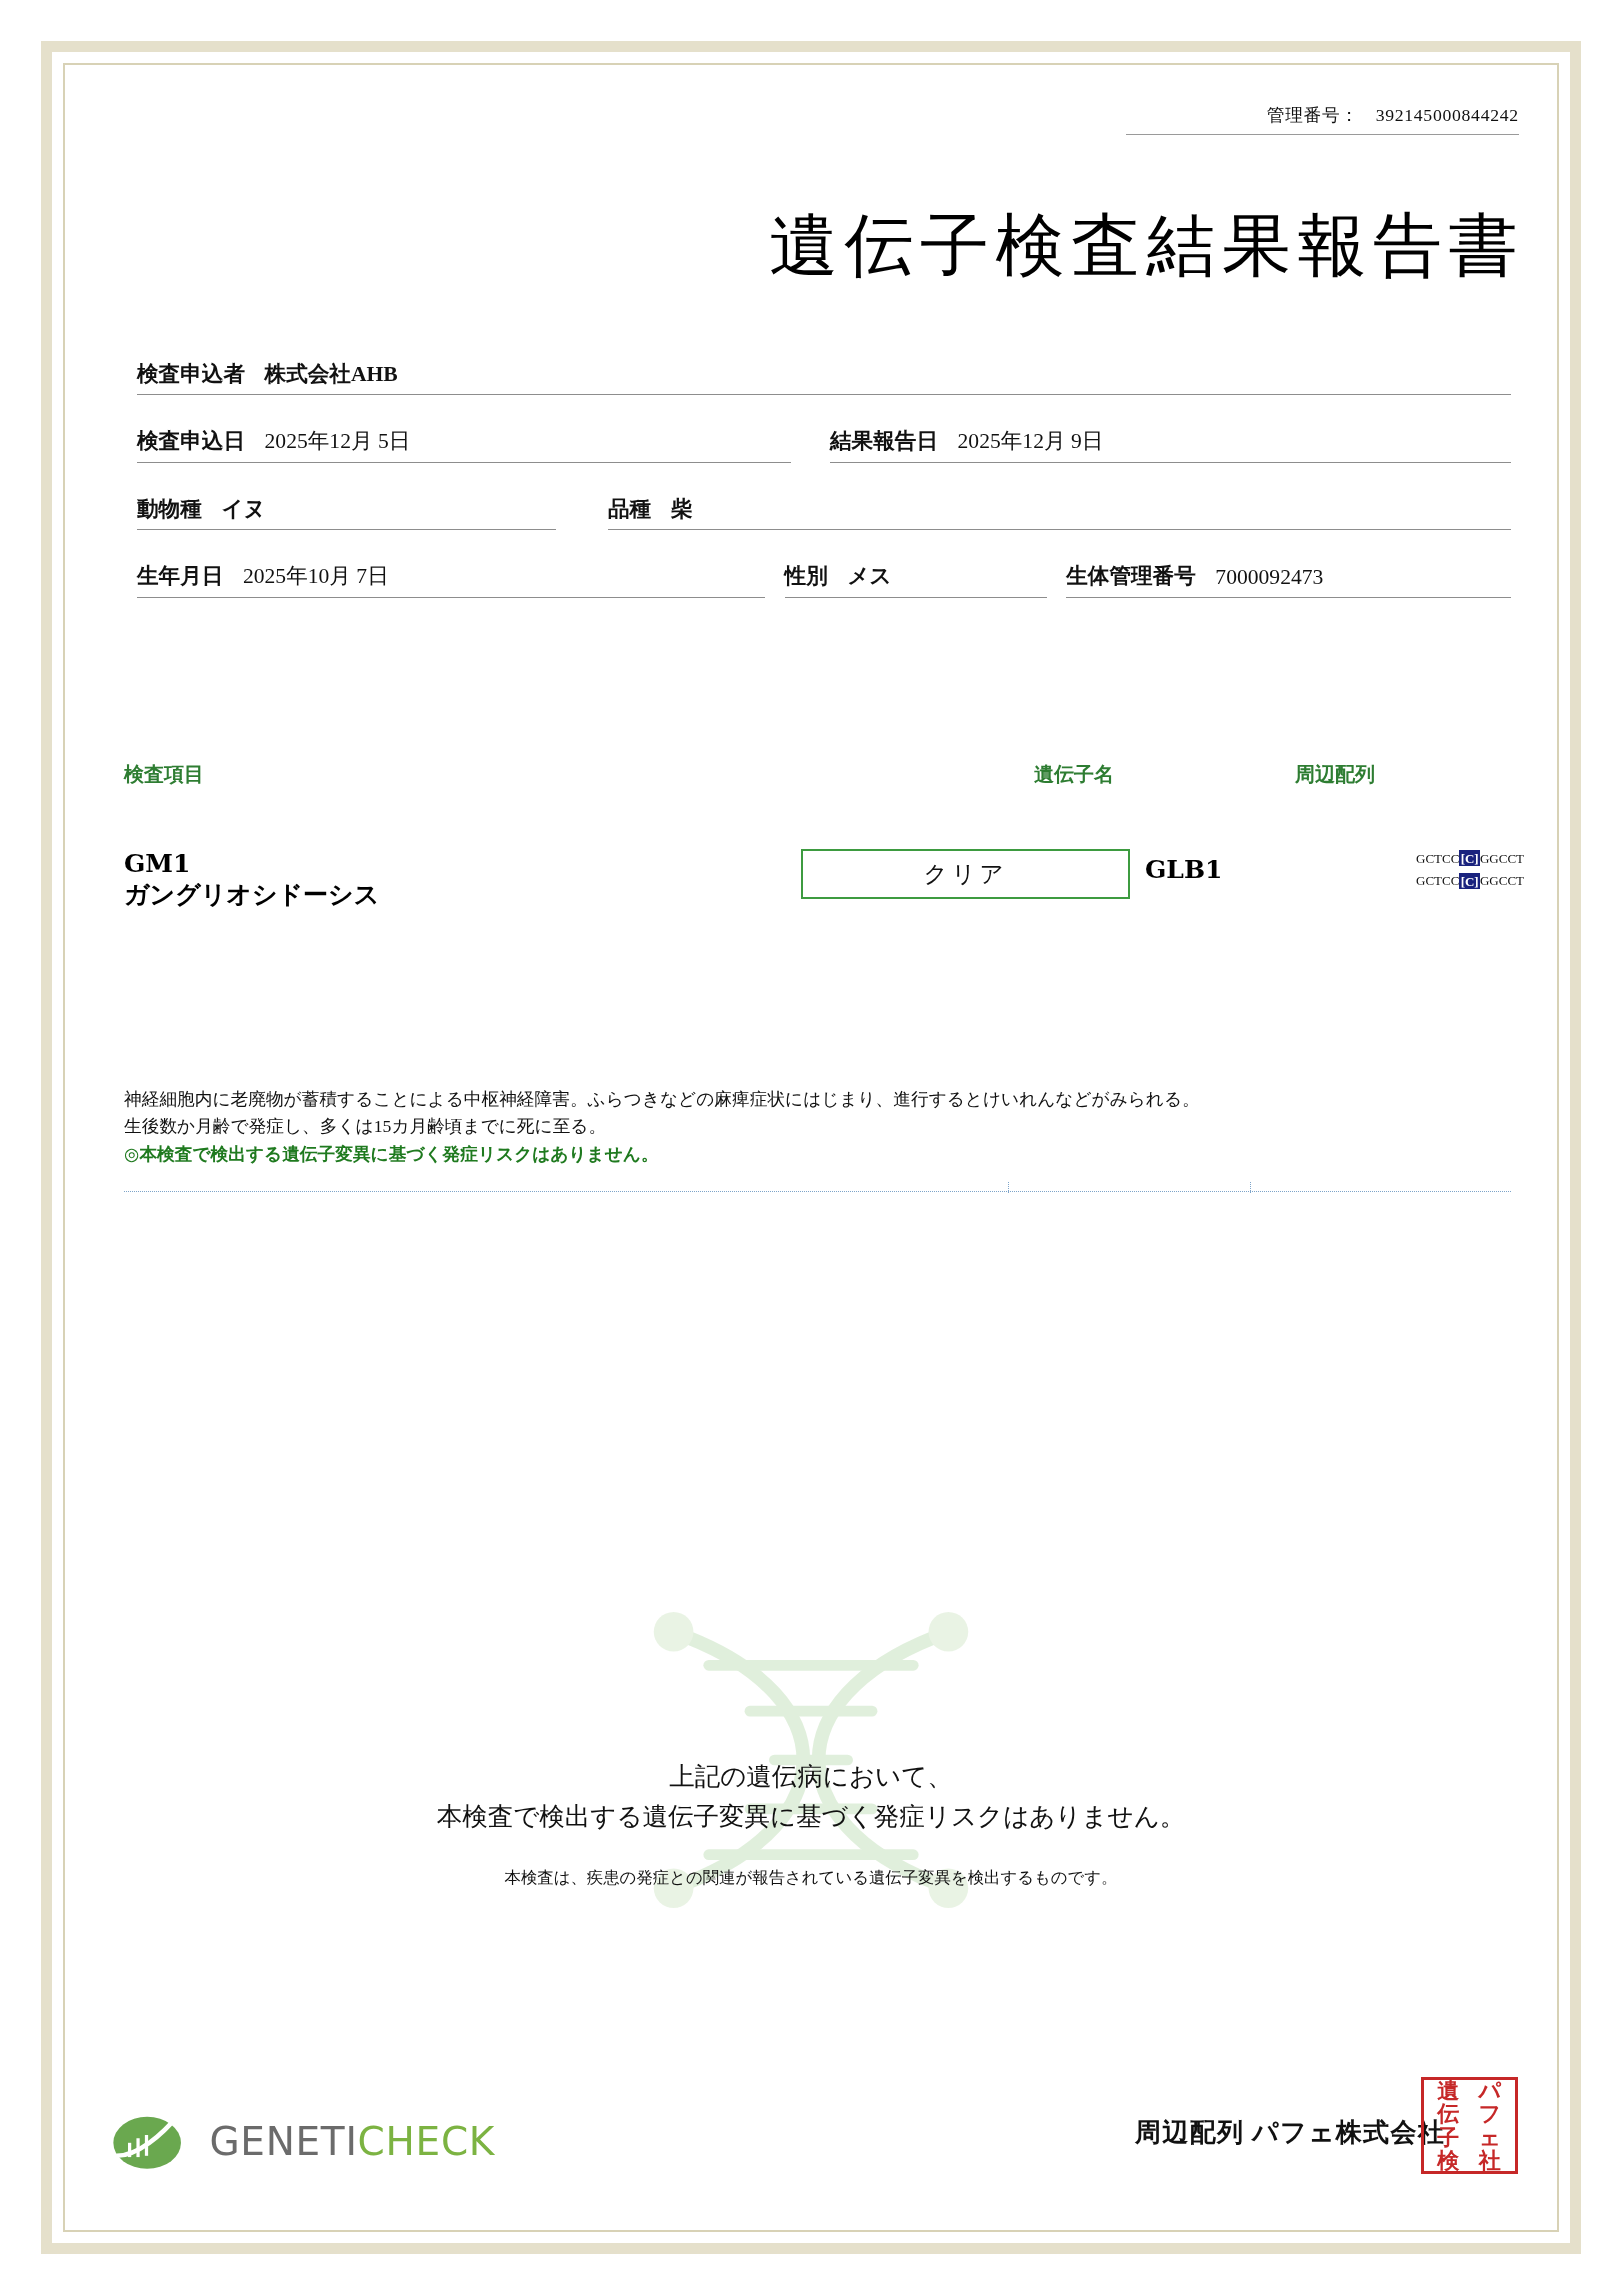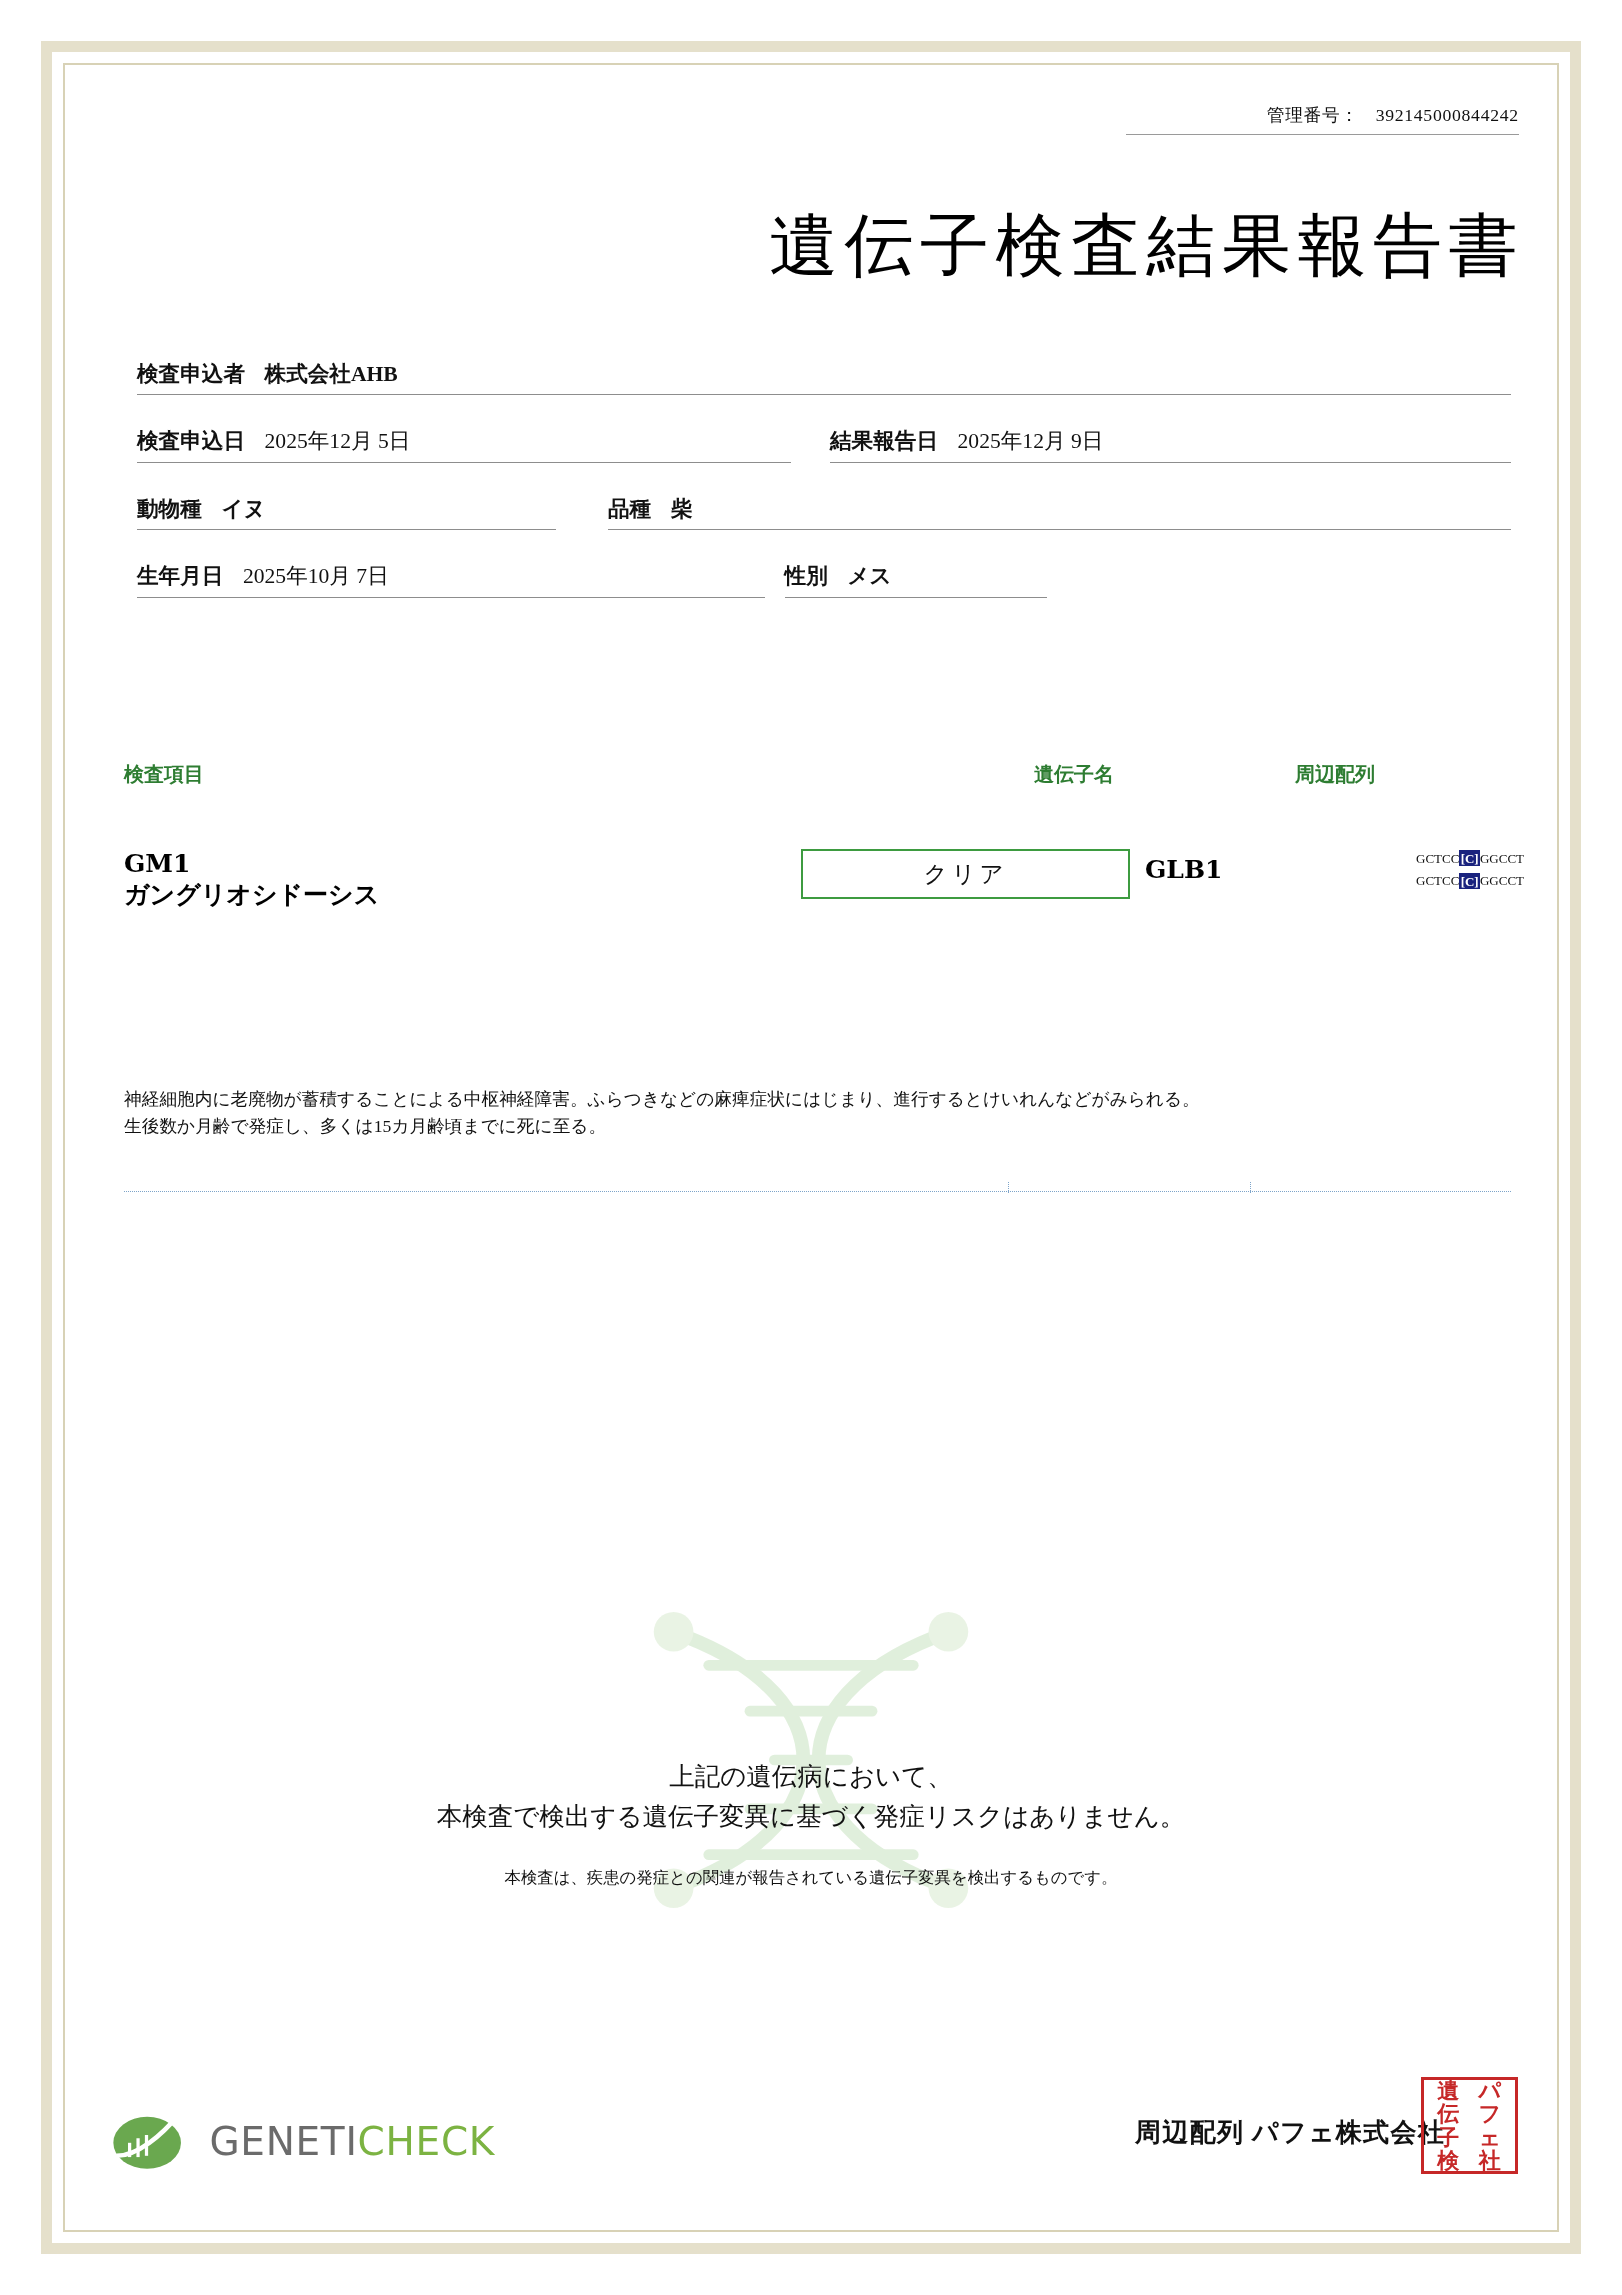--- a/index.html
+++ b/index.html
@@ -368,20 +368,24 @@
         <div class="field" style="width:628px">
           <span class="f-label">生年月日</span>
           <span class="f-value">2025年10月 7日</span>
         </div>
         <div class="gap" style="width:19.6px"></div>
         <div class="field" style="width:262px">
           <span class="f-label">性別</span>
           <span class="f-value bold">メス</span>
         </div>
         <div class="gap" style="width:19.6px"></div>
+        <div class="field w-full">
+          <span class="f-label">生体管理番号</span>
+          <span class="f-value">7000092473</span>
+        </div>
       </div>
 
     </div>
 
     <div class="result-head">
       <span class="rh-item rh-shinsa">検査項目</span>
       <span class="rh-item rh-gene">遺伝子名</span>
       <span class="rh-item rh-seq">周辺配列</span>
     </div>
 
@@ -403,20 +407,21 @@
         </div>
         <div class="seq-line">
           <span>GCTCC</span><span class="hl">[C]</span><span>GGCCT</span>
         </div>
       </div>
     </div>
 
     <div class="desc">
       <div>神経細胞内に老廃物が蓄積することによる中枢神経障害。ふらつきなどの麻痺症状にはじまり、進行するとけいれんなどがみられる。</div>
       <div>生後数か月齢で発症し、多くは15カ月齢頃までに死に至る。</div>
+      <div class="green">◎本検査で検出する遺伝子変異に基づく発症リスクはありません。</div>
     </div>
     <div class="dotted-sep"></div>
     <div class="dotted-tick" style="left:910px"></div>
     <div class="dotted-tick" style="left:1152px"></div>
 
     <div class="watermark">
       <svg viewBox="0 0 300 220" width="458" height="340" xmlns="http://www.w3.org/2000/svg" aria-hidden="true">
         <g fill="none" stroke="#9ccb8e" stroke-width="9" stroke-linecap="round">
           <path d="M70 30 C 170 70, 170 150, 70 190"></path>
           <path d="M230 30 C 130 70, 130 150, 230 190"></path>

